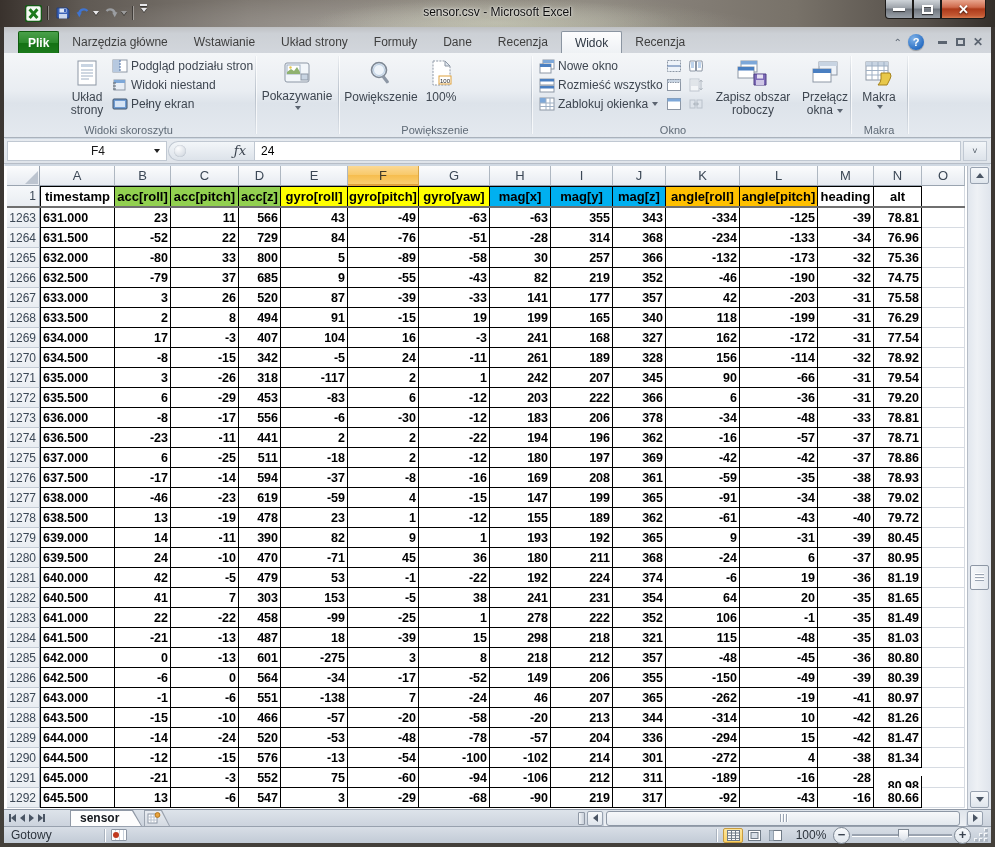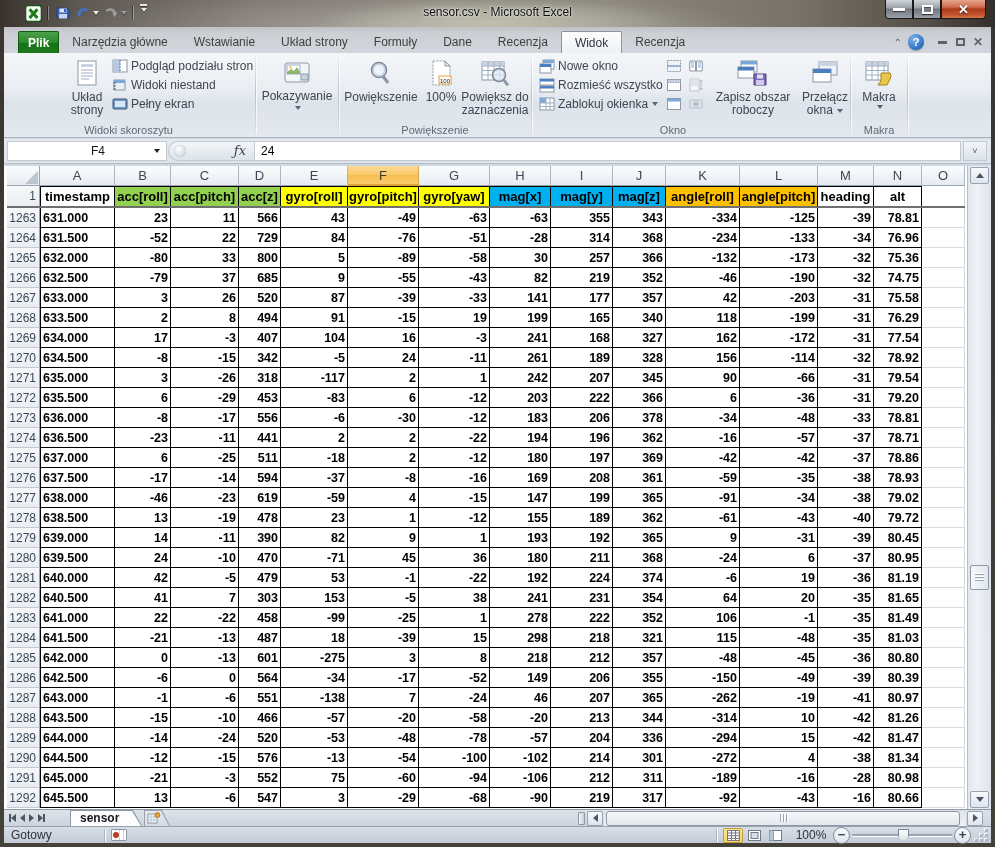--- a/index.html
+++ b/index.html
@@ -320,30 +320,20 @@
       </div>
       <div class="rbig" style="left:80px; width:42px;">
         <svg width="28" height="30" viewBox="0 0 28 30">
             <path d="M6 2 h12 l5 5 v19 h-17 z" fill="#fff" stroke="#8d97a5" stroke-dasharray="2 1.2"></path>
             <path d="M18 2 l5 5 h-5 z" fill="#dfe6ee" stroke="#8d97a5"></path>
             <rect x="12" y="17" width="12" height="8" fill="#fff" stroke="#e0a23c"></rect>
             <text x="18" y="23.5" font-size="6" font-family="Liberation Sans" text-anchor="middle" fill="#222">100</text>
           </svg>
         <span class="lbl">100%</span>
       </div>
-      <div class="rbig" style="left:124px; width:62px;">
-        <svg width="30" height="30" viewBox="0 0 30 30">
-            <rect x="2" y="3" width="22" height="18" fill="#fff" stroke="#8d97a5"></rect>
-            <rect x="2" y="3" width="22" height="4" fill="#c8d4e2"></rect>
-            <path d="M2 7 h22 M2 11.5 h22 M2 16 h22 M8 3 v18 M14 3 v18 M20 3 v18" stroke="#9fb0c4" fill="none"></path>
-            <circle cx="19" cy="16" r="6.5" fill="rgba(223,233,243,.75)" stroke="#7e8894" stroke-width="1.5"></circle>
-            <rect x="23" y="21" width="3" height="7" rx="1.2" transform="rotate(-38 24 22)" fill="#8d97a5"></rect>
-          </svg>
-        <span class="lbl"><span>Powiększ do</span><br><span>zaznaczenia</span></span>
-      </div>
       <div class="glabel">Powiększenie</div>
     </div>
     <div class="gsep" style="left:527px;"></div>
 
     <div class="rgroup" style="left:529px; width:316px;">
       <div class="rsmall" style="left:6px; top:3px;">
         <svg class="icon16" viewBox="0 0 16 16">
             <rect x="4" y="2" width="11" height="9" fill="#fff" stroke="#8d97a5"></rect>
             <rect x="4" y="2" width="11" height="3" fill="#7da7d8"></rect>
             <rect x="1" y="6" width="11" height="9" fill="#fff" stroke="#8d97a5"></rect>
@@ -1021,21 +1011,21 @@
           <div class="cell" style="width: 42px; height: 20.03px;">552</div>
           <div class="cell" style="width: 67px; height: 20.03px;">75</div>
           <div class="cell" style="width: 71px; height: 20.03px;">-60</div>
           <div class="cell" style="width: 71px; height: 20.03px;">-94</div>
           <div class="cell" style="width: 61px; height: 20.03px;">-106</div>
           <div class="cell" style="width: 62px; height: 20.03px;">212</div>
           <div class="cell" style="width: 53px; height: 20.03px;">311</div>
           <div class="cell" style="width: 74px; height: 20.03px;">-189</div>
           <div class="cell" style="width: 78px; height: 20.03px;">-16</div>
           <div class="cell" style="width: 56px; height: 20.03px;">-28</div>
-          <div class="cell" style="width: 48px; height: 20.03px;">80.98</div>
+          <div class="cell" style="width: 48px; height: 20.03px; margin-top: 8px;">80.98</div>
           <div class="cell nob" style="width: 43px; height: 20.03px;"></div>
         </div>
         <div class="grow" style="height: 20.03px;">
           <div class="rowhead" style="height: 20.03px;">1292</div>
           <div class="cell first left" style="width: 75px; height: 20.03px;">645.500</div>
           <div class="cell" style="width: 56px; height: 20.03px;">13</div>
           <div class="cell" style="width: 68px; height: 20.03px;">-6</div>
           <div class="cell" style="width: 42px; height: 20.03px;">547</div>
           <div class="cell" style="width: 67px; height: 20.03px;">3</div>
           <div class="cell" style="width: 71px; height: 20.03px;">-29</div>

